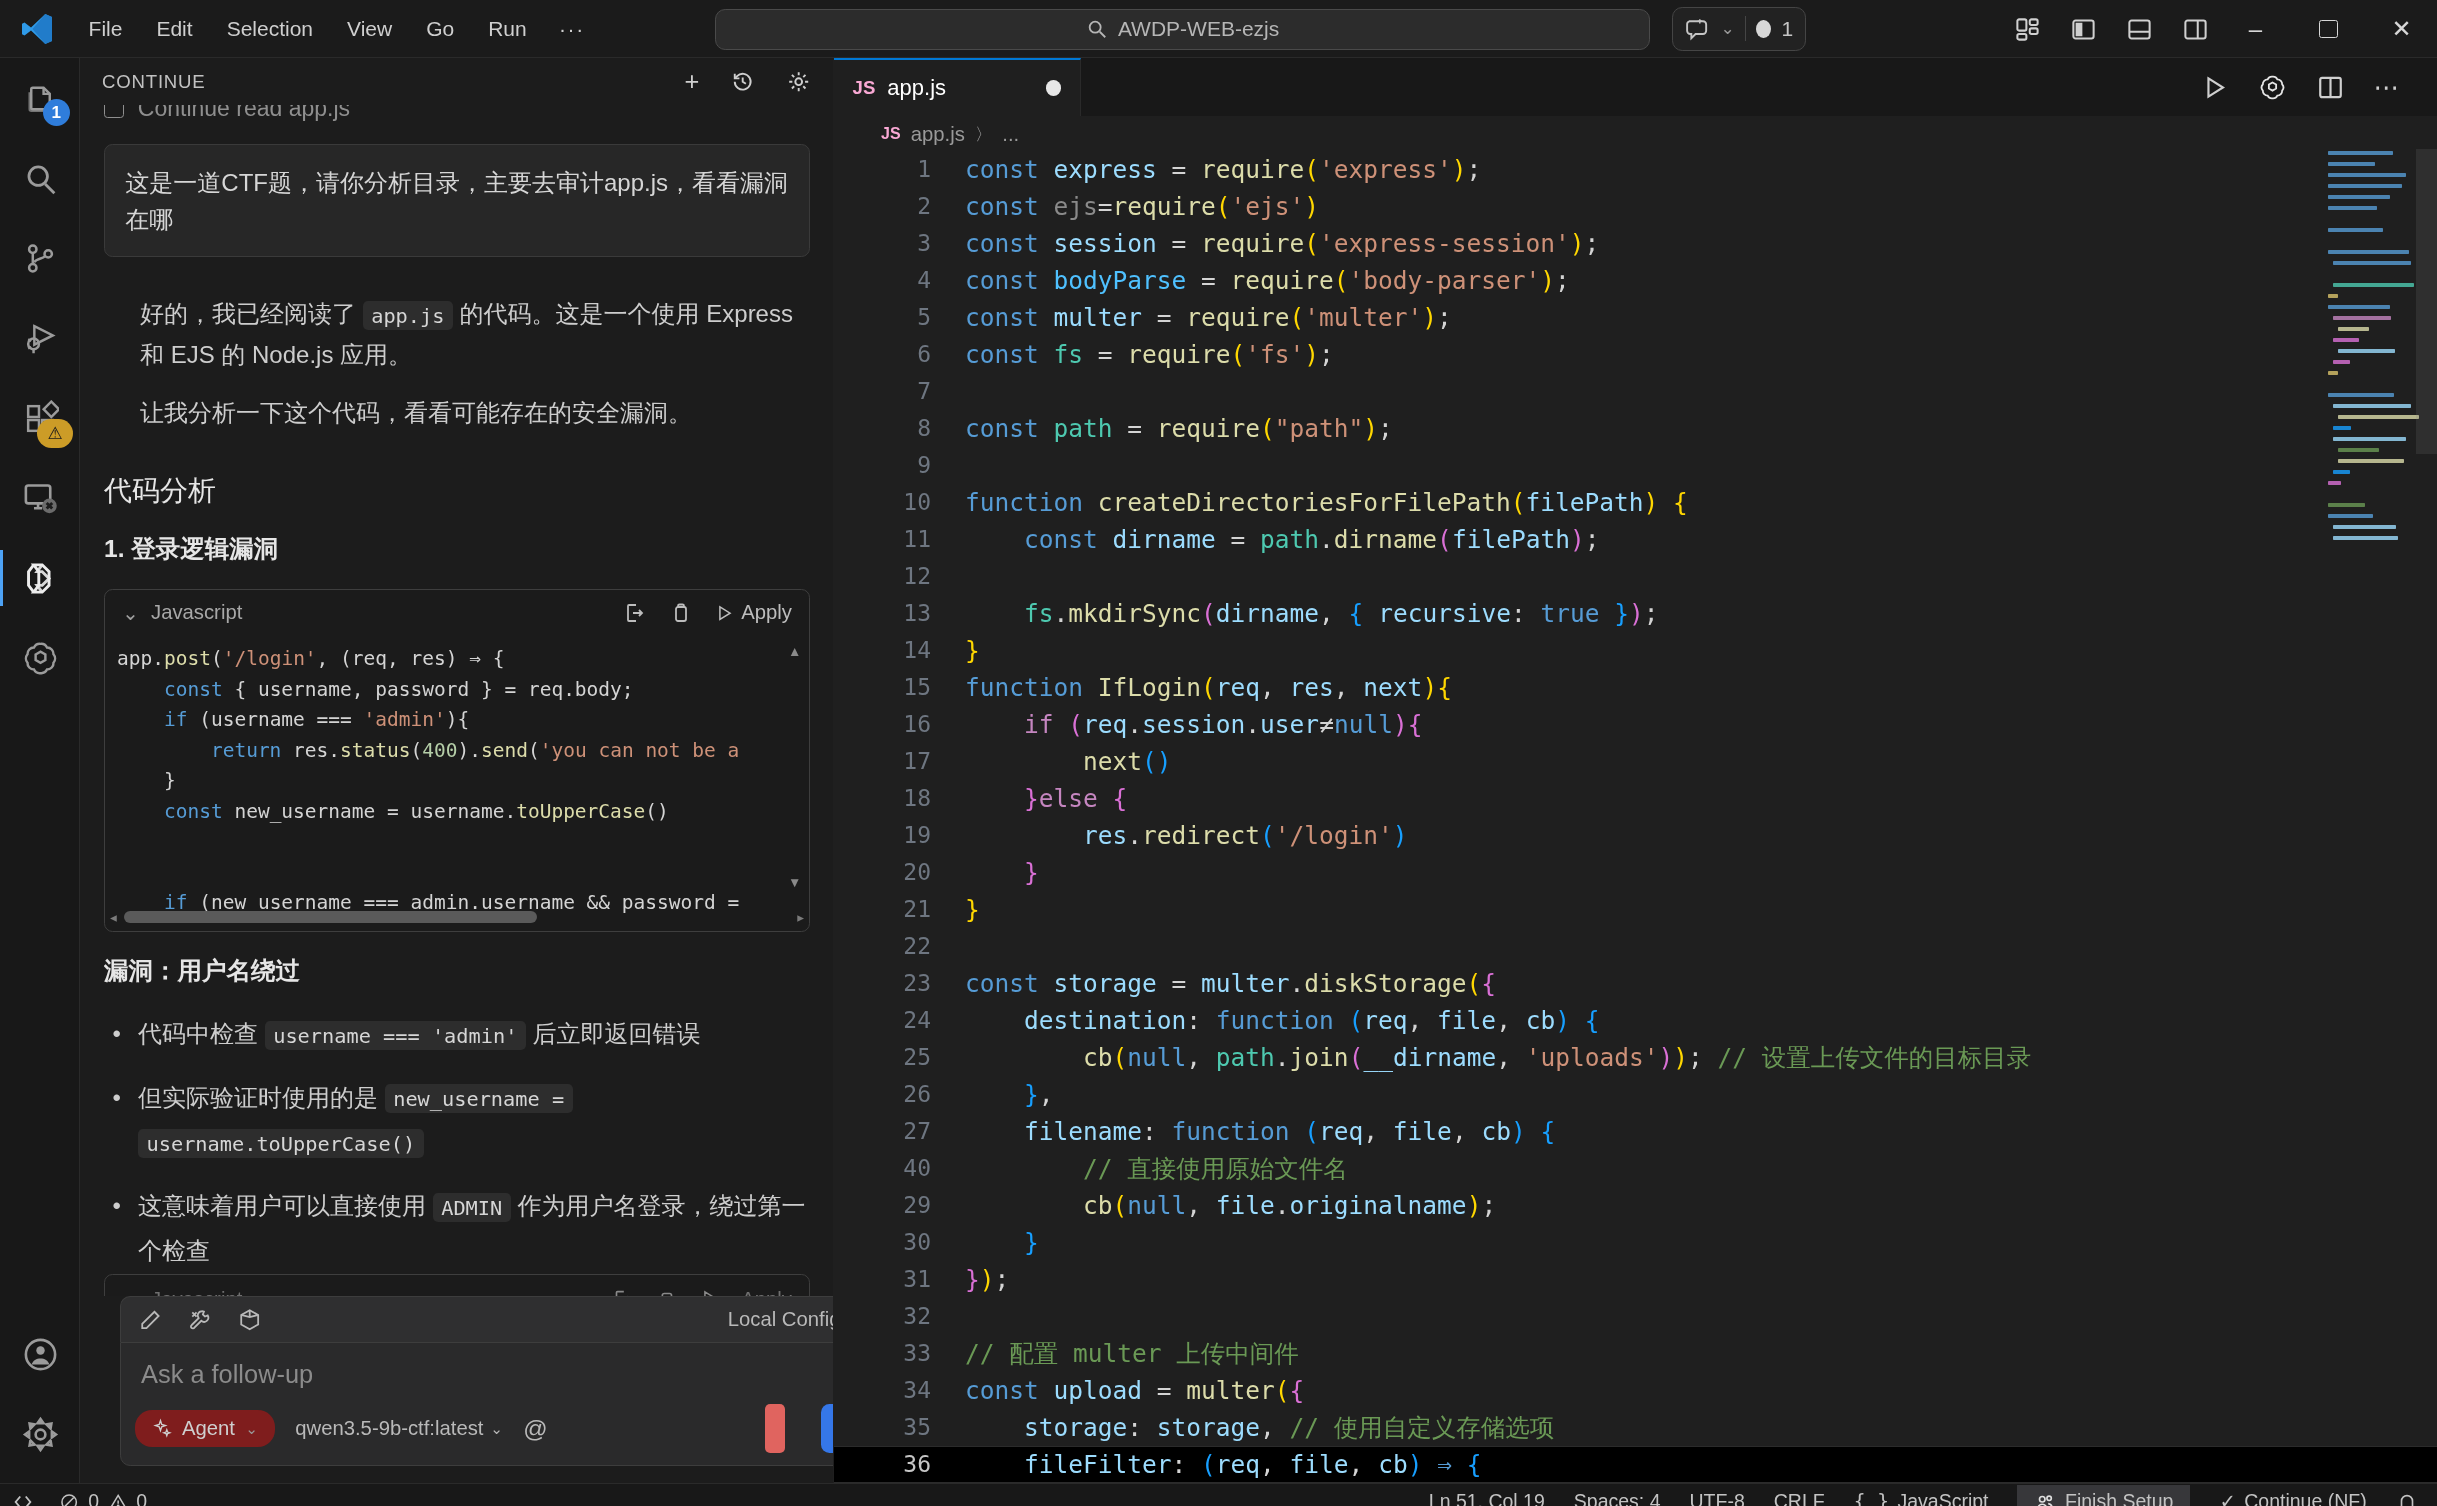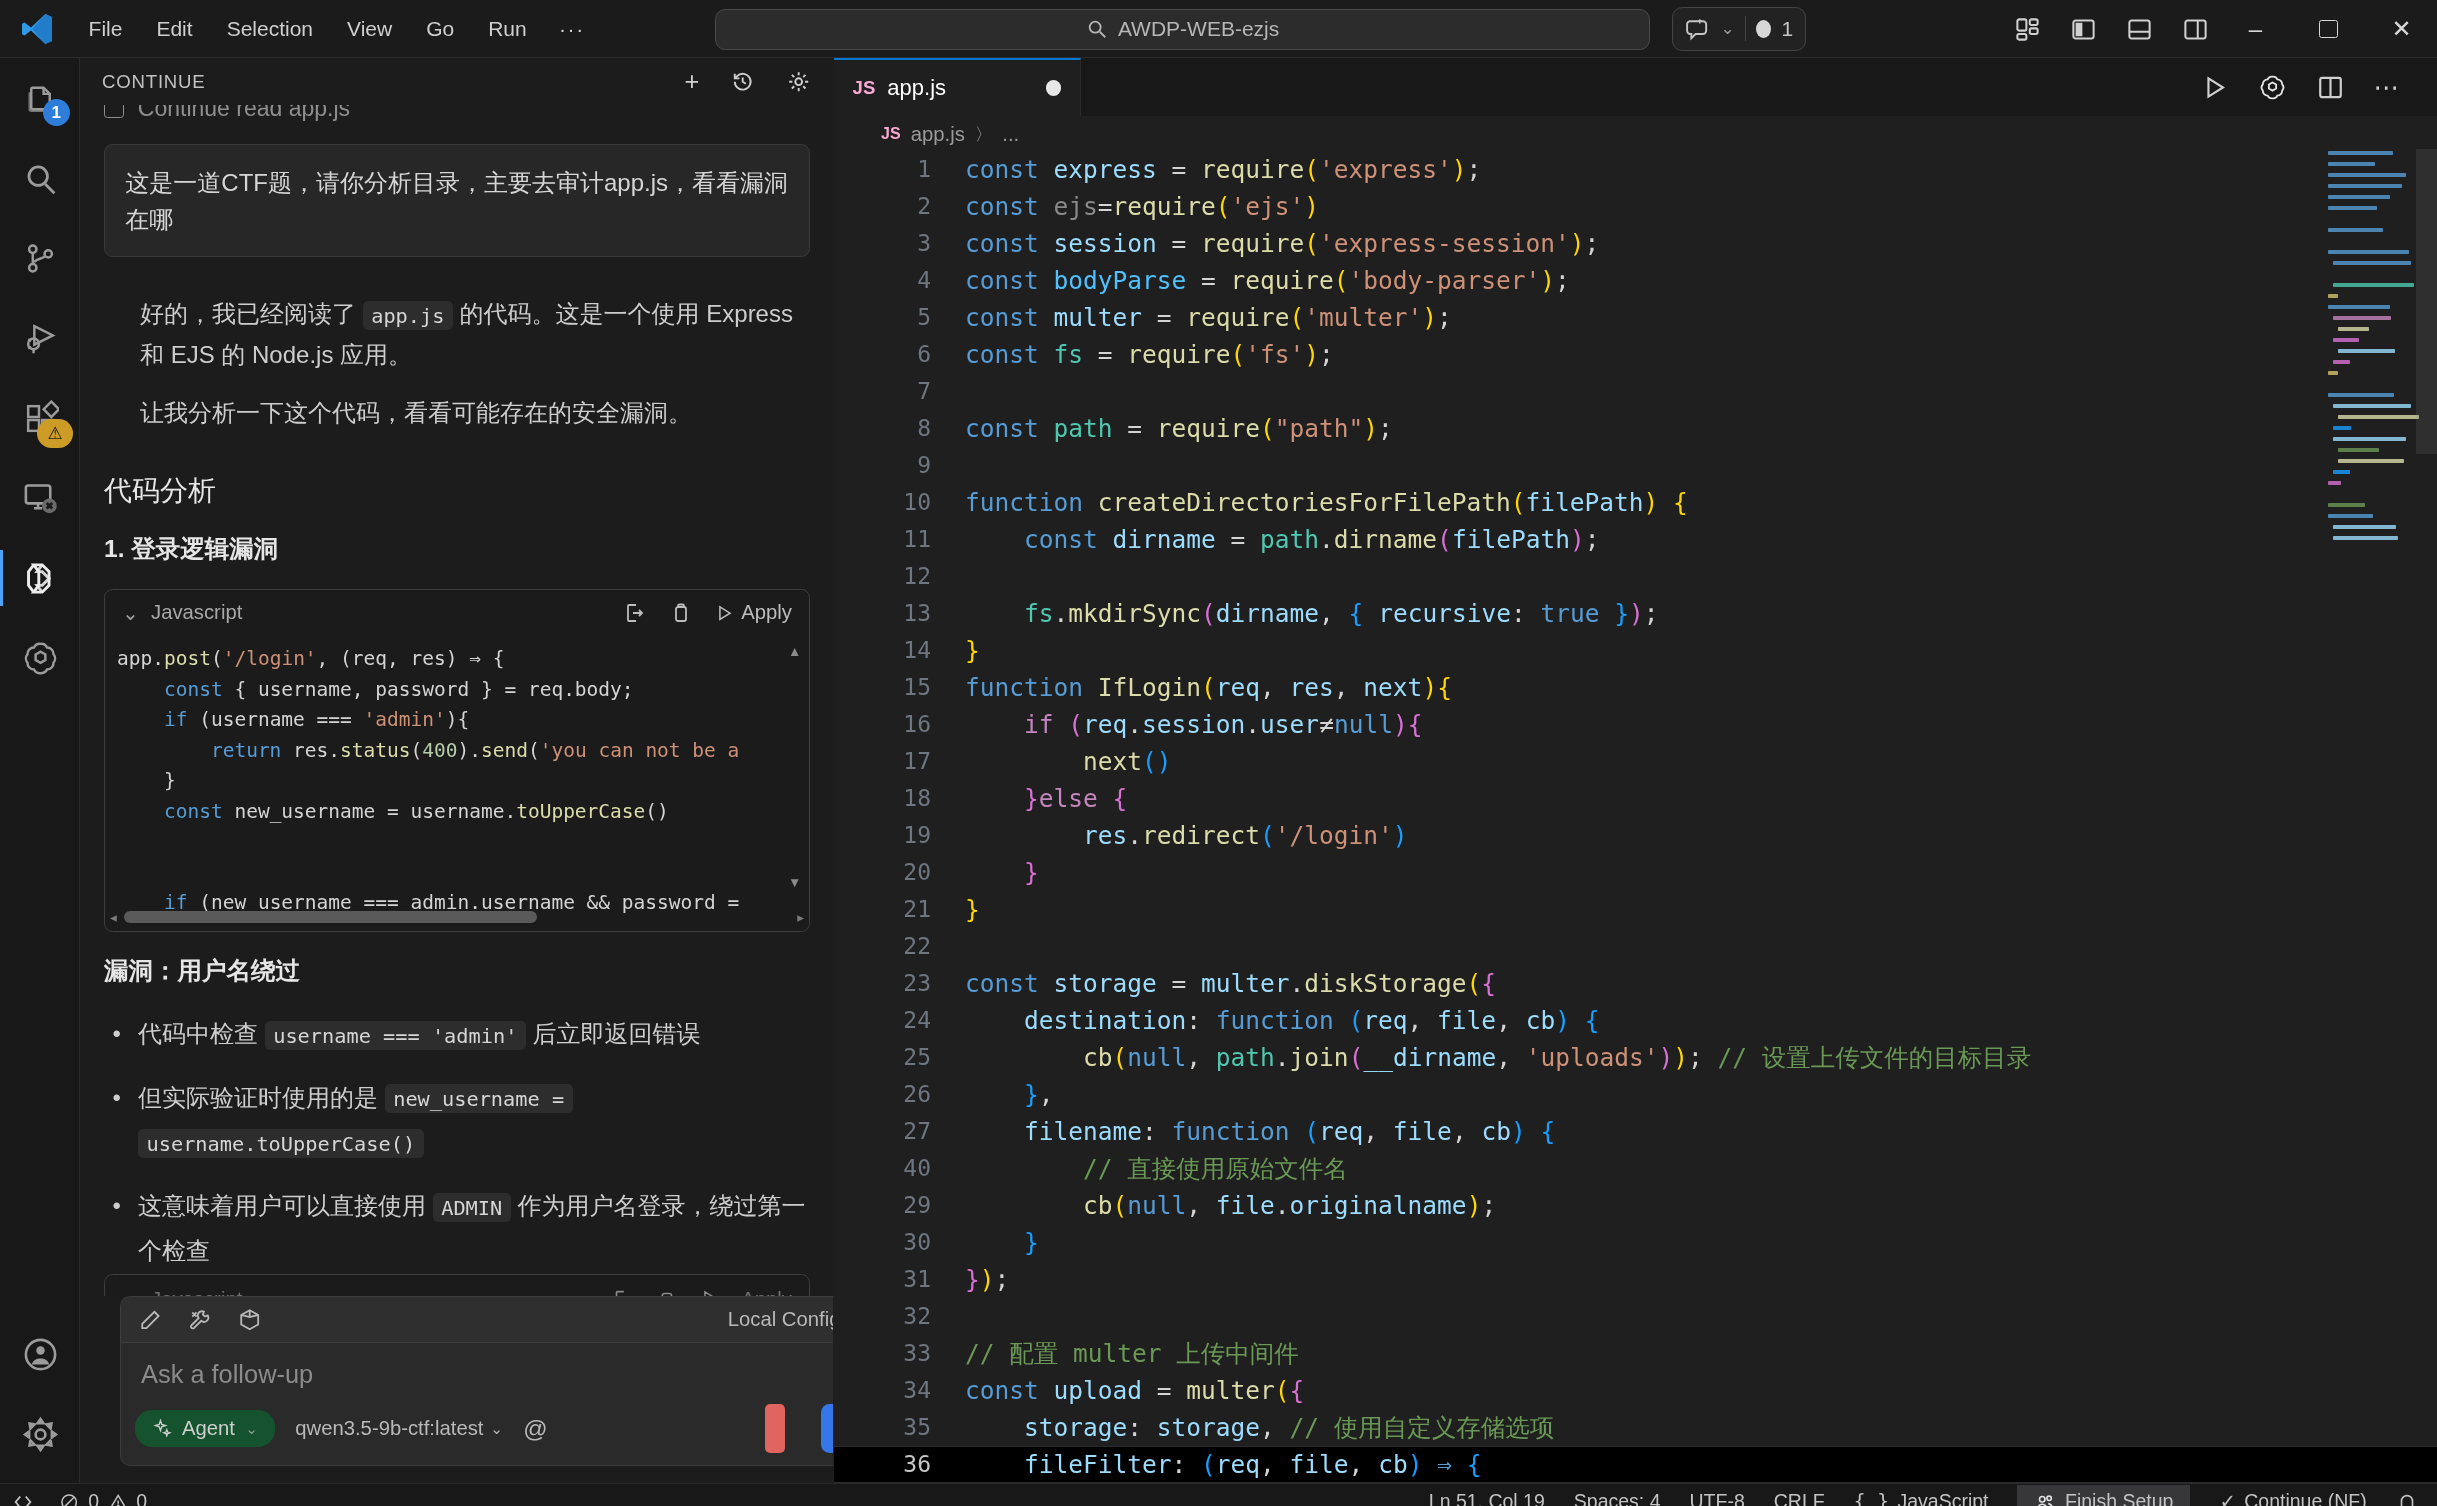--- a/index.html
+++ b/index.html
@@ -82,21 +82,21 @@
     display:flex; align-items:center; padding:0 17px; color:#6f6f6f; font-size:20.3px; gap:12px; }
   .card-sliver .fr { margin-left:auto; display:flex; gap:22px; }
 
   .composer { position:absolute; left:24px; top:1238px; width:780px;padding-left:16px; }
   .comp-toolbar { height:46px; background:#2f2f30; border:0.8px solid #3d3d3d; border-bottom:none;
     border-radius:10.2px 10.2px 0 0; display:flex; align-items:center; padding:0 17px; gap:24px; color:#b9b9b9; }
   .comp-toolbar .cfg { margin-left:auto; display:flex; align-items:center; gap:8.5px; font-size:20.3px; color:#b9b9b9; }
   .comp-input { height:124px; background:#2a2a2b; border:0.8px solid #3d3d3d; border-radius:0 0 10.2px 10.2px; position:relative; }
   .placeholder { position:absolute; left:20px; top:17px; color:#8b8b8b; font-size:25.4px; }
   .comp-bottom { position:absolute; left:13.5px; right:13.5px; bottom:12px; display:flex; align-items:center; gap:20.3px; }
-  .agent-pill { display:flex; align-items:center; gap:10.2px; background:#14532d; border-radius:17px; padding:6.8px 17px;
+  .agent-pill { display:flex; align-items:center; gap:10.2px; background:#7f1d1d; border-radius:17px; padding:6.8px 17px;
     color:#cfcfcf; font-size:20.3px; }
   .model-sel { color:#b9b9b9; font-size:20.3px; display:flex; align-items:center; gap:6.8px; }
   .at { color:#b9b9b9; font-size:24px; }
   .stop-btn { margin-left:auto; width:20.3px; height:49px; border-radius:5.1px; background:#e0645f; }
   .send-btn { width:49px; height:49px; border-radius:8.5px; background:#3577e8; color:#fff; font-size:25.4px;
     display:flex; align-items:center; justify-content:center; margin-left:15.2px; }
 
   
   .editor { position:absolute; left:834px; top:58px; width:1604px; height:1425px; background:#1f1f1f; }
   .tabbar { position:absolute; left:0; top:0; width:100%; height:58px; background:#181818; display:flex; }

